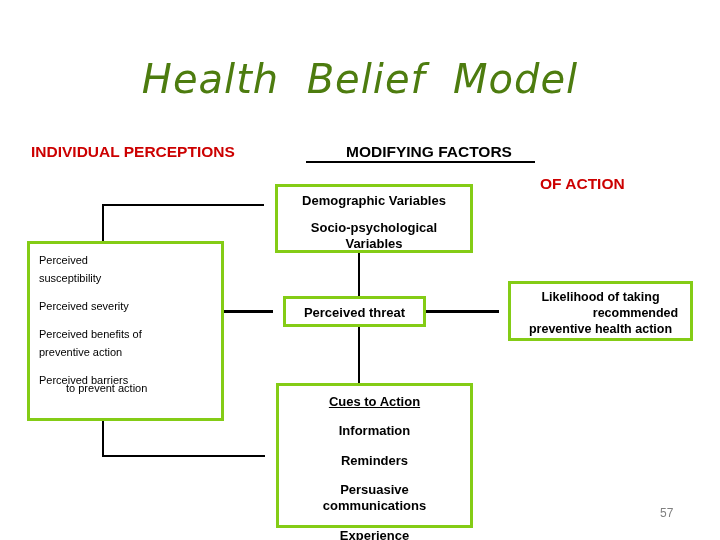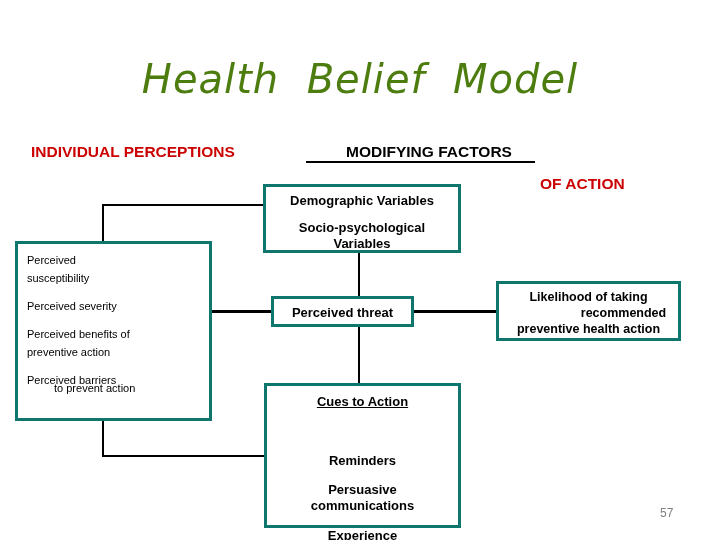--- a/index.html
+++ b/index.html
@@ -61,23 +61,24 @@
 
   
   .line {
     position: absolute;
     background: #000000;
   }
 
   
   .box {
     position: absolute;
-    border: 3px solid #0f766e;
+    border: 3px solid #84cc16;
     background: #ffffff;
     box-sizing: border-box;
+    margin-left: 12px;
   }
   .box-inner {
     position: relative;
     width: 100%;
     height: 100%;
   }
   .txt-c {
     position: absolute;
     left: 0;
     width: 100%;
@@ -199,20 +200,21 @@
     <div class="box-inner">
       <div class="txt-c l1">Likelihood of taking</div>
       <div class="txt-c l2">recommended</div>
       <div class="txt-c l3">preventive health action</div>
     </div>
   </div>
 
   <div class="box" id="box-cues" style="left:264px; top:383px; width:197px; height:145px;">
     <div class="box-inner">
       <div class="txt-c c-head">Cues to Action</div>
+      <div class="txt-c c1">Information</div>
       <div class="txt-c c2">Reminders</div>
       <div class="txt-c c3">Persuasive</div>
       <div class="txt-c c4">communications</div>
       <div class="txt-c c5">Experience</div>
     </div>
   </div>
 
   <div id="page-number">57</div>
 
 </div>

